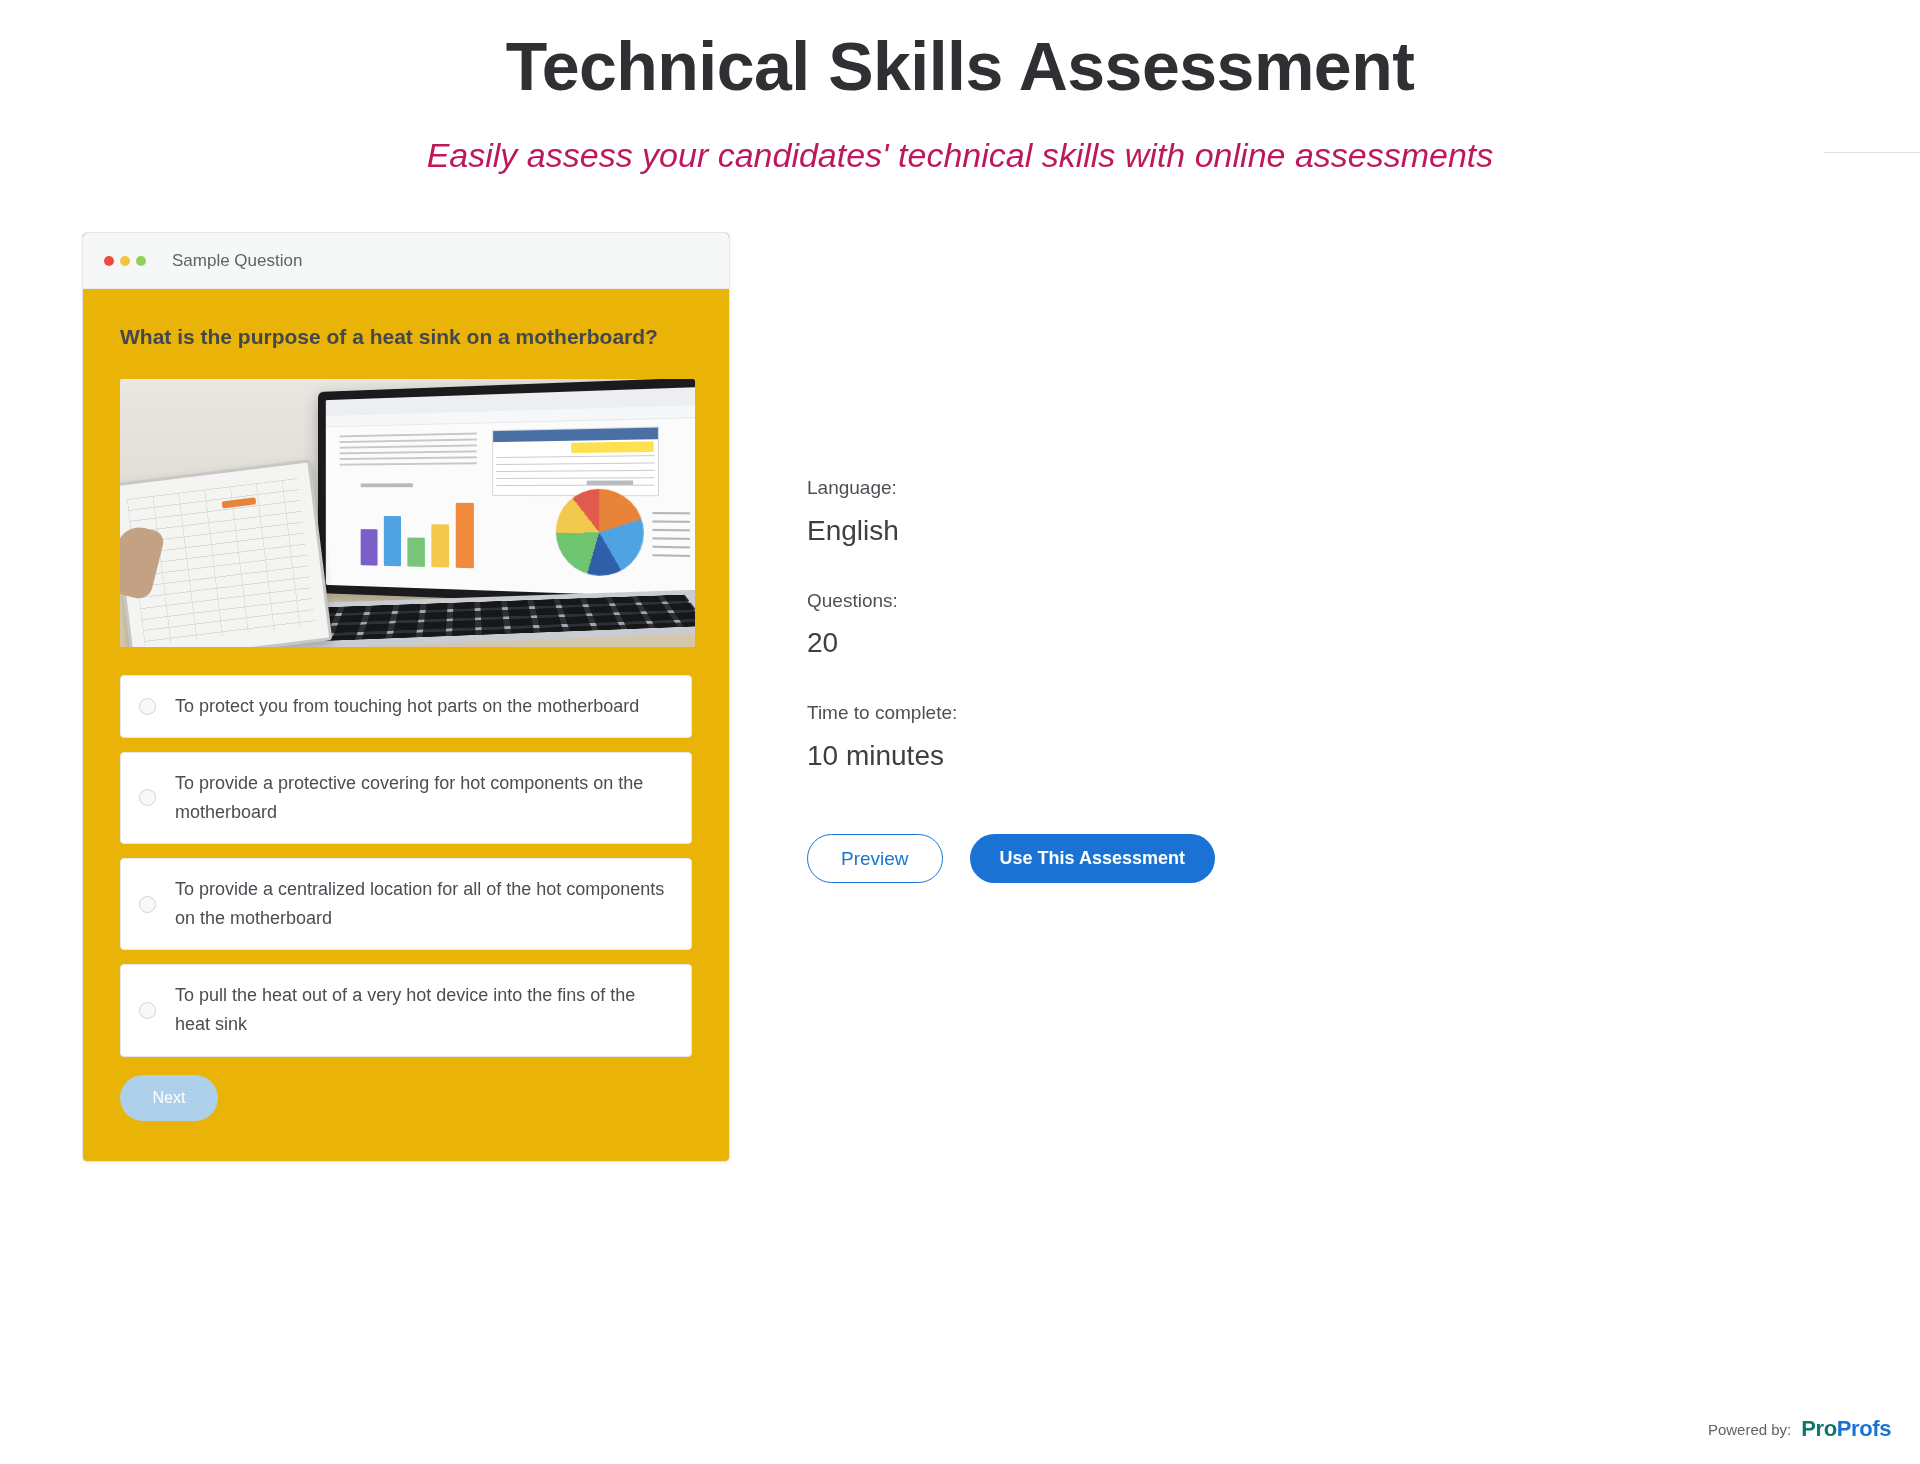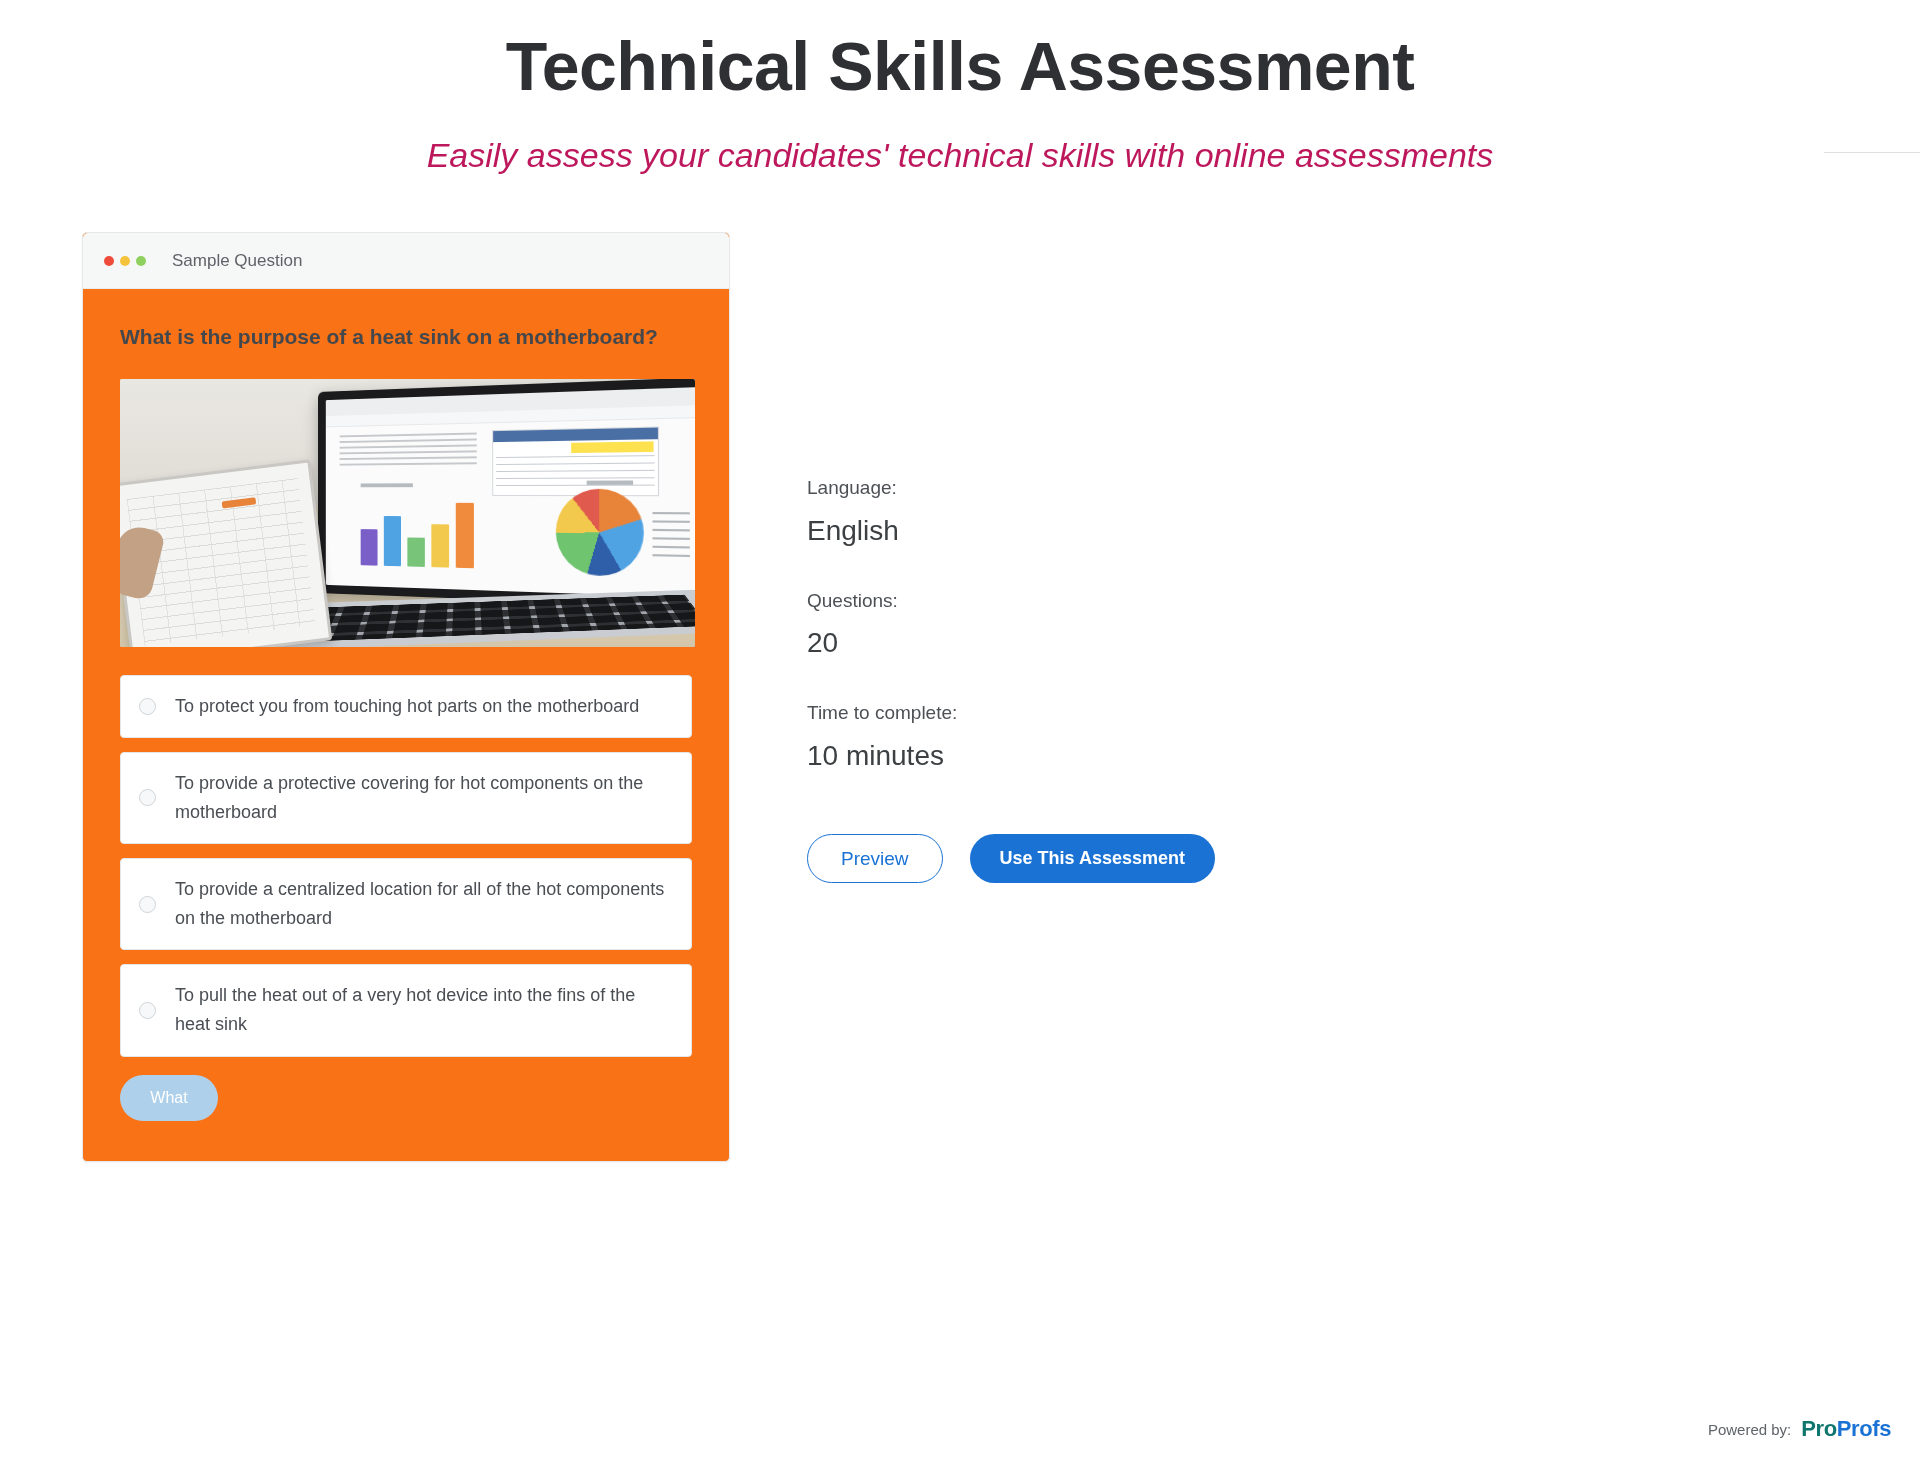--- a/index.html
+++ b/index.html
@@ -51,21 +51,21 @@
     position: relative;
     margin-top: 56px;
     padding-left: 82px;
     display: flex;
     align-items: flex-start;
   }
 
   
   .question-card {
     width: 648px;
-    background: #f97316;
+    background: #eab308;
     border: 1px solid #e6e8ea;
     border-radius: 5px;
     box-shadow: 0 1px 3px rgba(0,0,0,0.04);
     box-sizing: border-box;
   }
   .card-titlebar {
     height: 55px;
     background: #f6f8f8;
     border-bottom: 1px solid #e9ebec;
     border-radius: 5px 5px 0 0;
@@ -503,21 +503,21 @@
         <div class="option">
           <span class="radio"></span>
           <span class="option-label">To provide a centralized location for all of the hot components on the motherboard</span>
         </div>
         <div class="option">
           <span class="radio"></span>
           <span class="option-label">To pull the heat out of a very hot device into the fins of the heat sink</span>
         </div>
       </div>
 
-      <button class="next-button">What</button>
+      <button class="next-button">Next</button>
     </div>
   </div>
 
   <div class="meta-panel">
 
     <div class="meta-group">
       <p class="meta-label">Language:</p>
       <p class="meta-value">English</p>
     </div>
 

